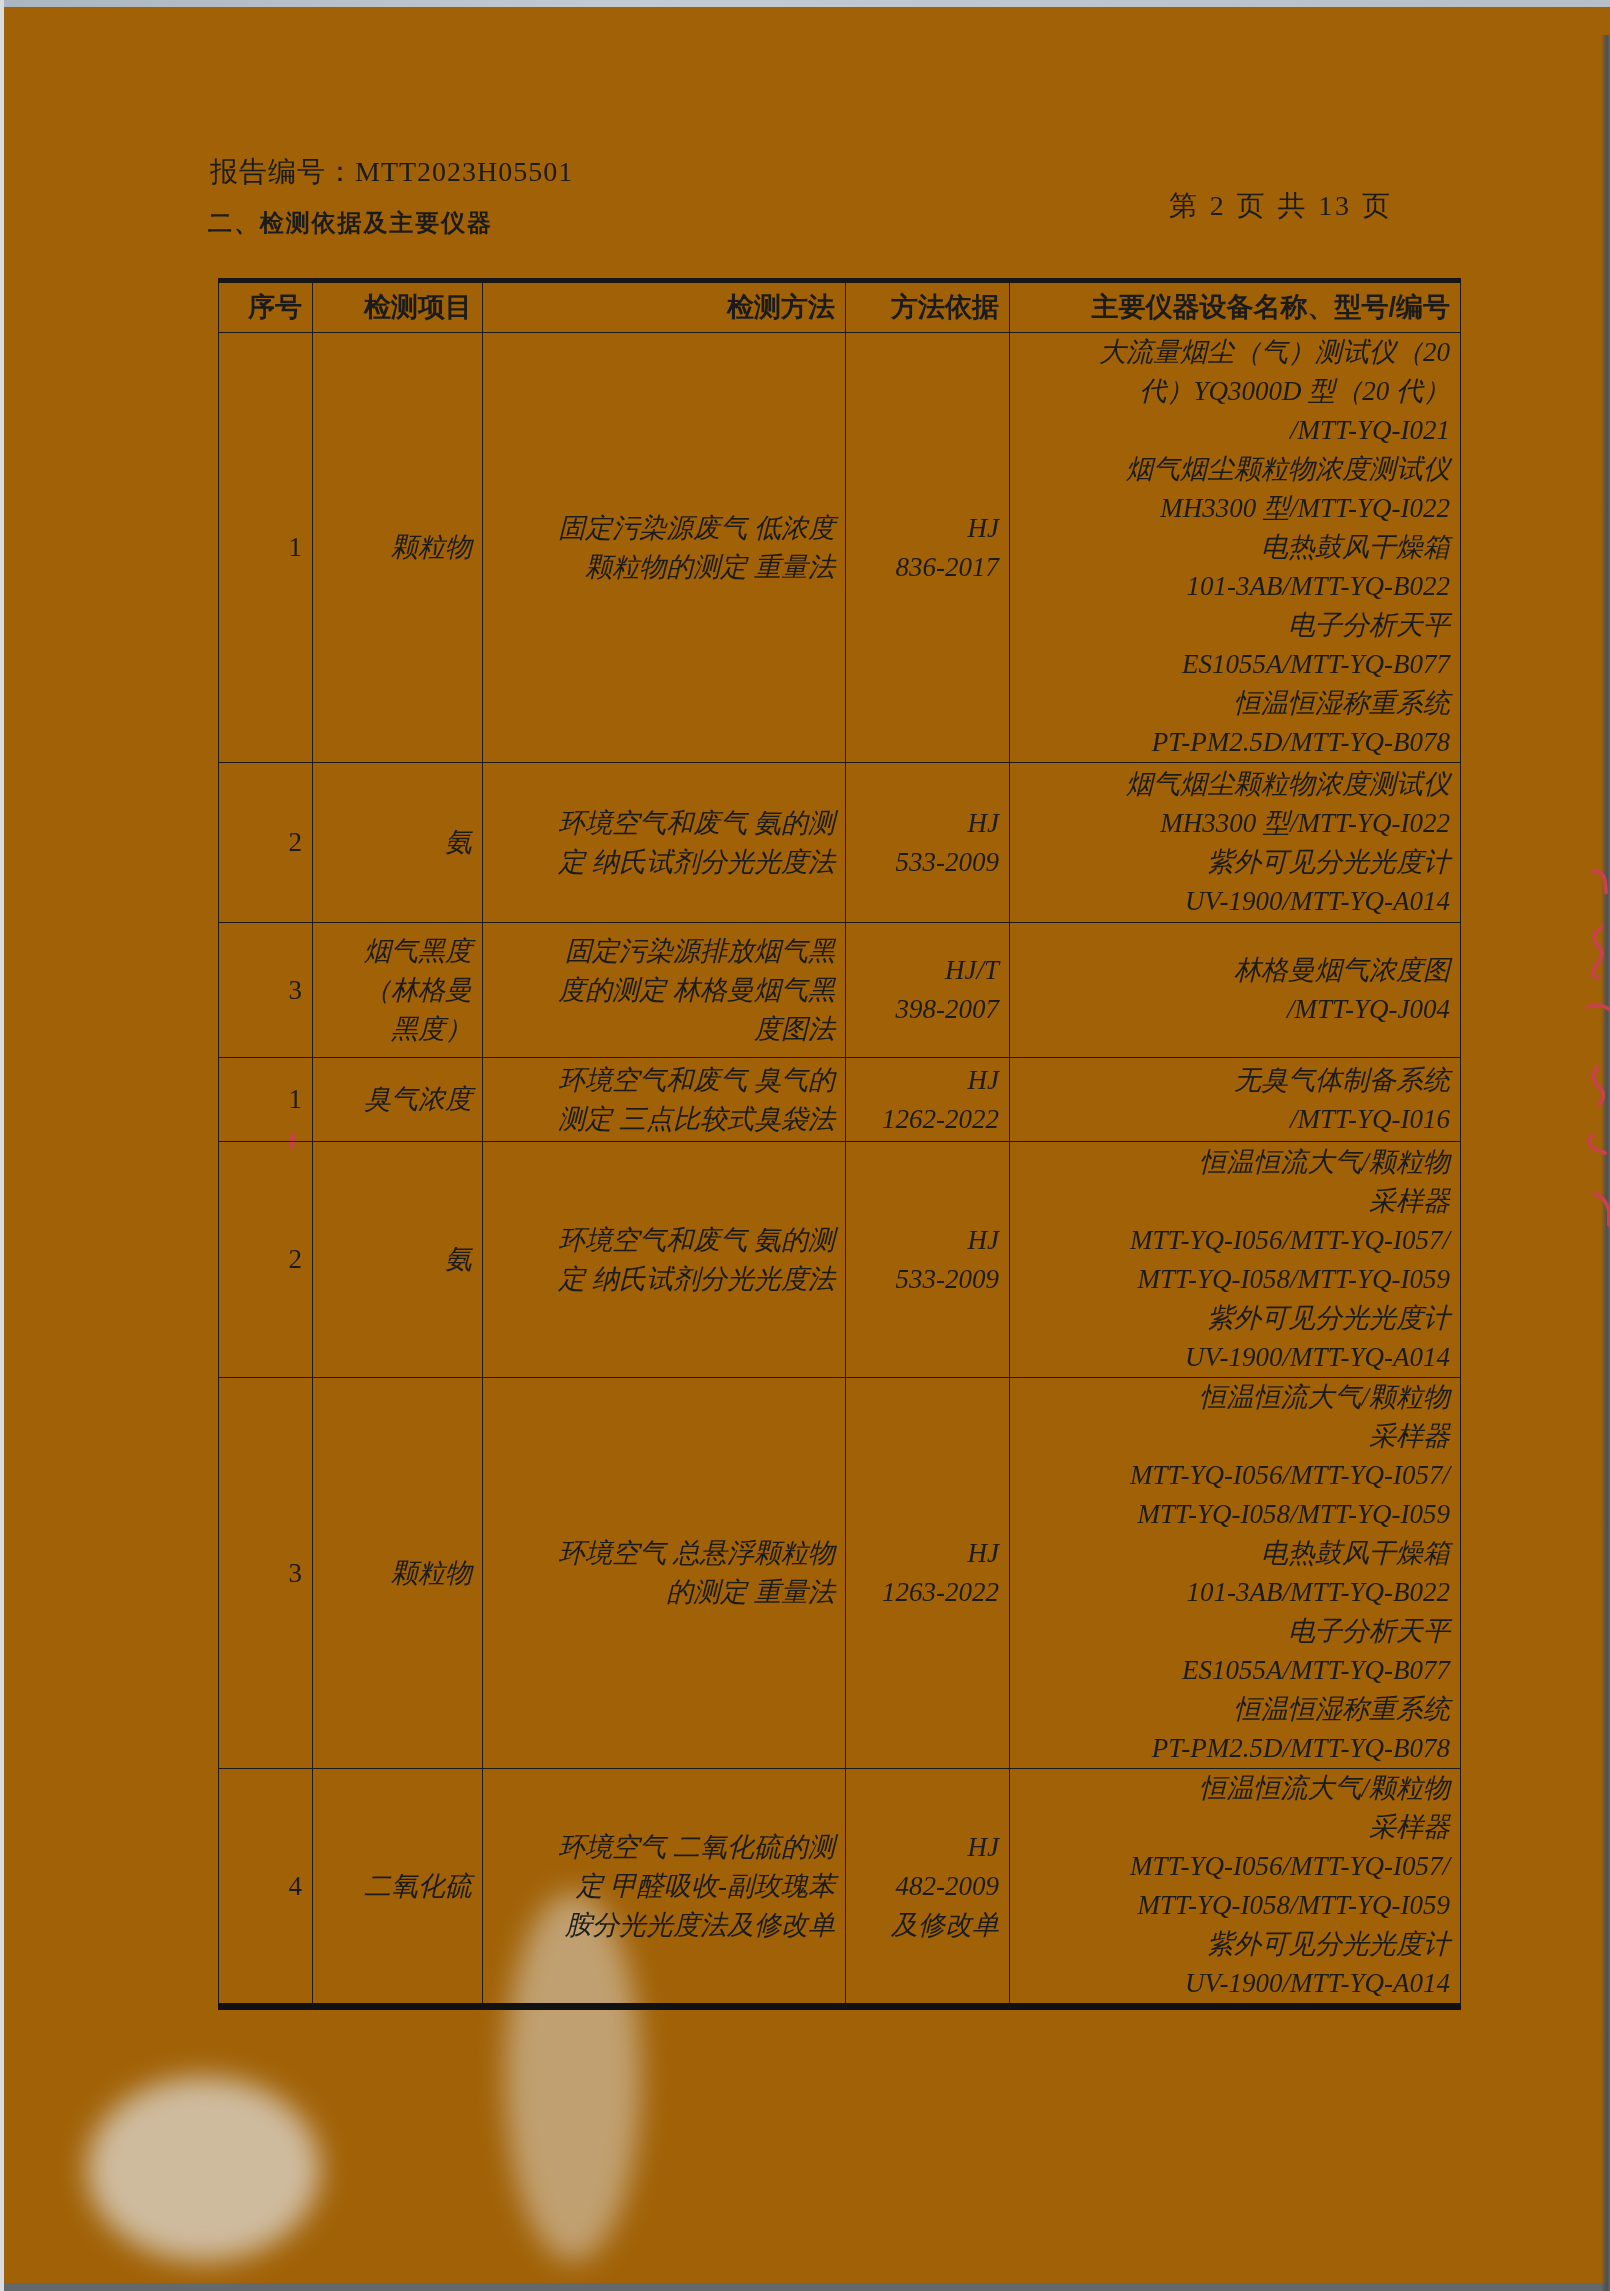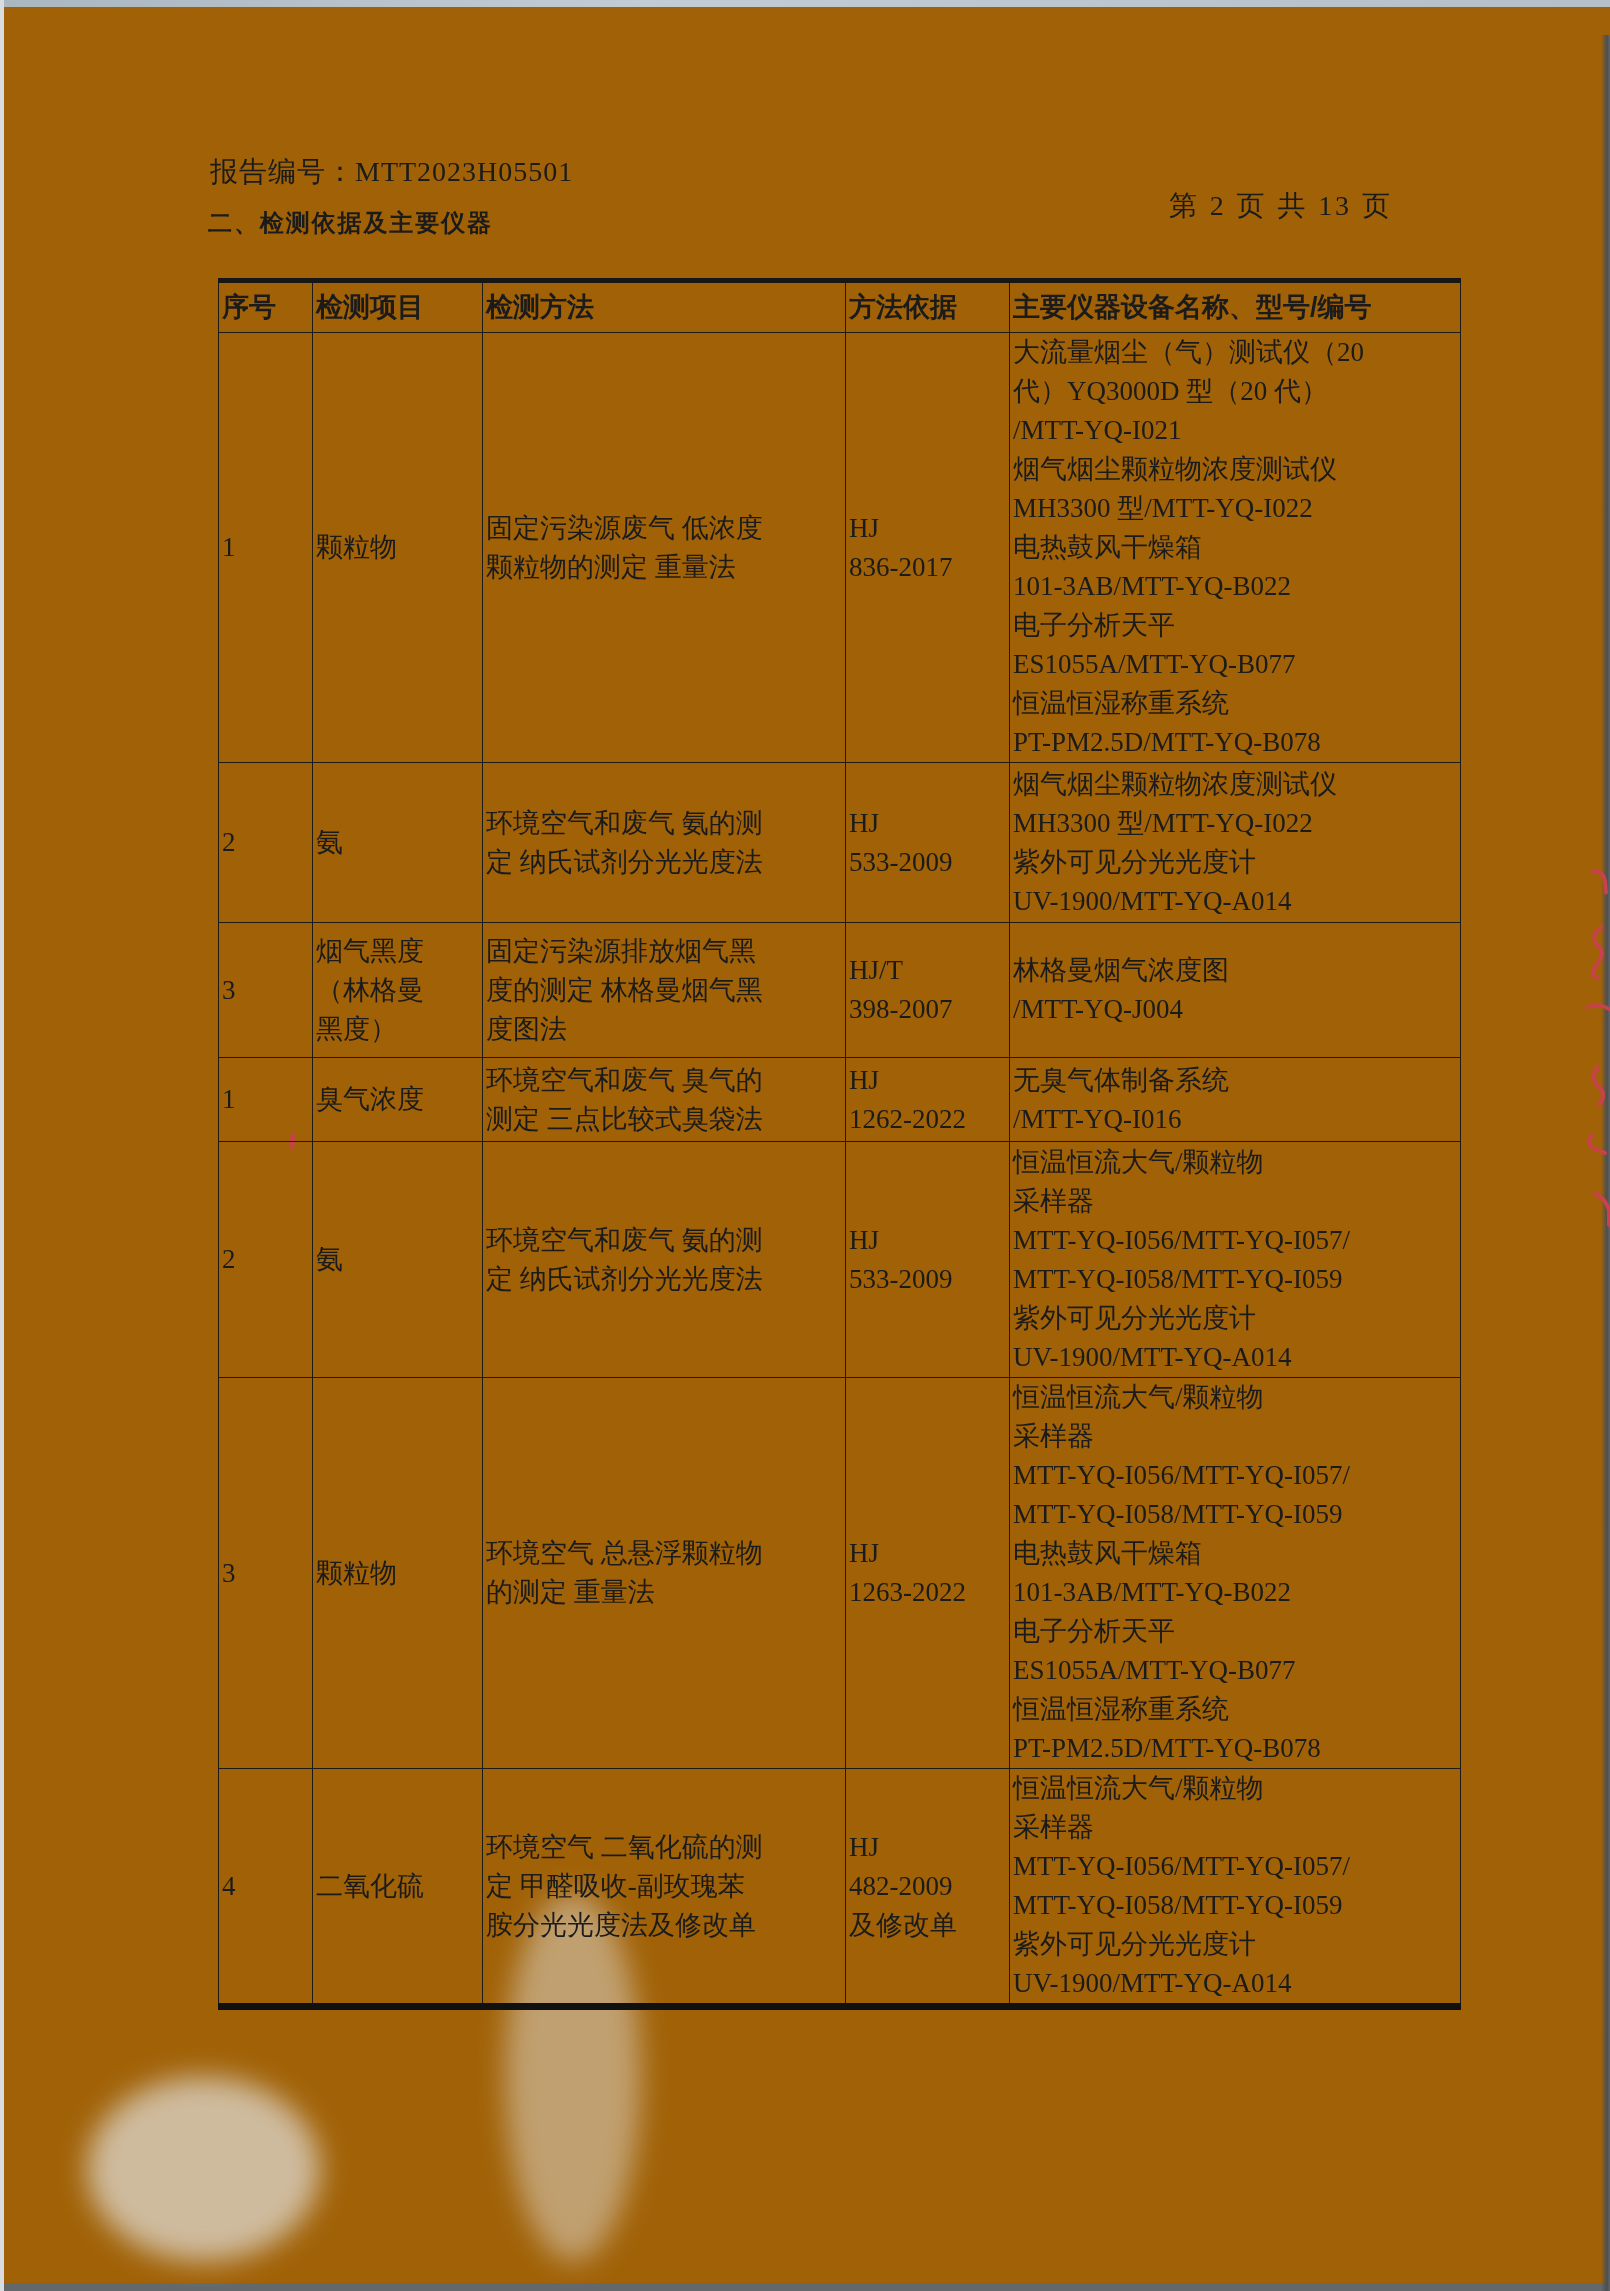--- a/index.html
+++ b/index.html
@@ -32,35 +32,35 @@
     font-family:"Liberation Sans","DejaVu Sans",sans-serif;letter-spacing:1.9px;}
 
   
   table.main{
     position:absolute;left:218px;top:278px;width:1242px;
     border-collapse:collapse;table-layout:fixed;
     font-size:27px;line-height:39px;
   }
   table.main th,table.main td{
     border:1.9px solid #1b1b1b;
-    text-align:left;vertical-align:middle;
-    padding:0 3px;overflow:hidden;
+    text-align:right;vertical-align:middle;
+    padding:0 10px;overflow:hidden;
   }
   table.main{border-top:5.8px solid #161616;border-bottom:7.8px solid #111;}
   thead th{
     border-bottom:3.9px solid #1b1b1b;
     font-family:"Liberation Sans","DejaVu Sans",sans-serif;
     font-weight:bold;font-size:27px;height:49px;
   }
   tr.section-row td{
     font-size:28px;height:45px;
     border-left:1.9px solid #1b1b1b;border-right:1.9px solid #1b1b1b;
   }
   tr.sec2 td{border-top:4.9px solid #161616;}
-  .pre{white-space:pre-line;}
+  .pre{white-space:pre-line;font-style:italic;}
   .h-g1r1{height:427px;} .h-g1r2{height:160px;} .h-g1r3{height:135px;}
   .h-g2r1{height:84px;}  .h-g2r2{height:236px;} .h-g2r3{height:369px;} .h-g2r4{height:225px;}
 </style>
 </head>
 <body>
 
 <div id="page">
 
   <div class="edge-top"></div>
   <div class="edge-bottom"></div>

